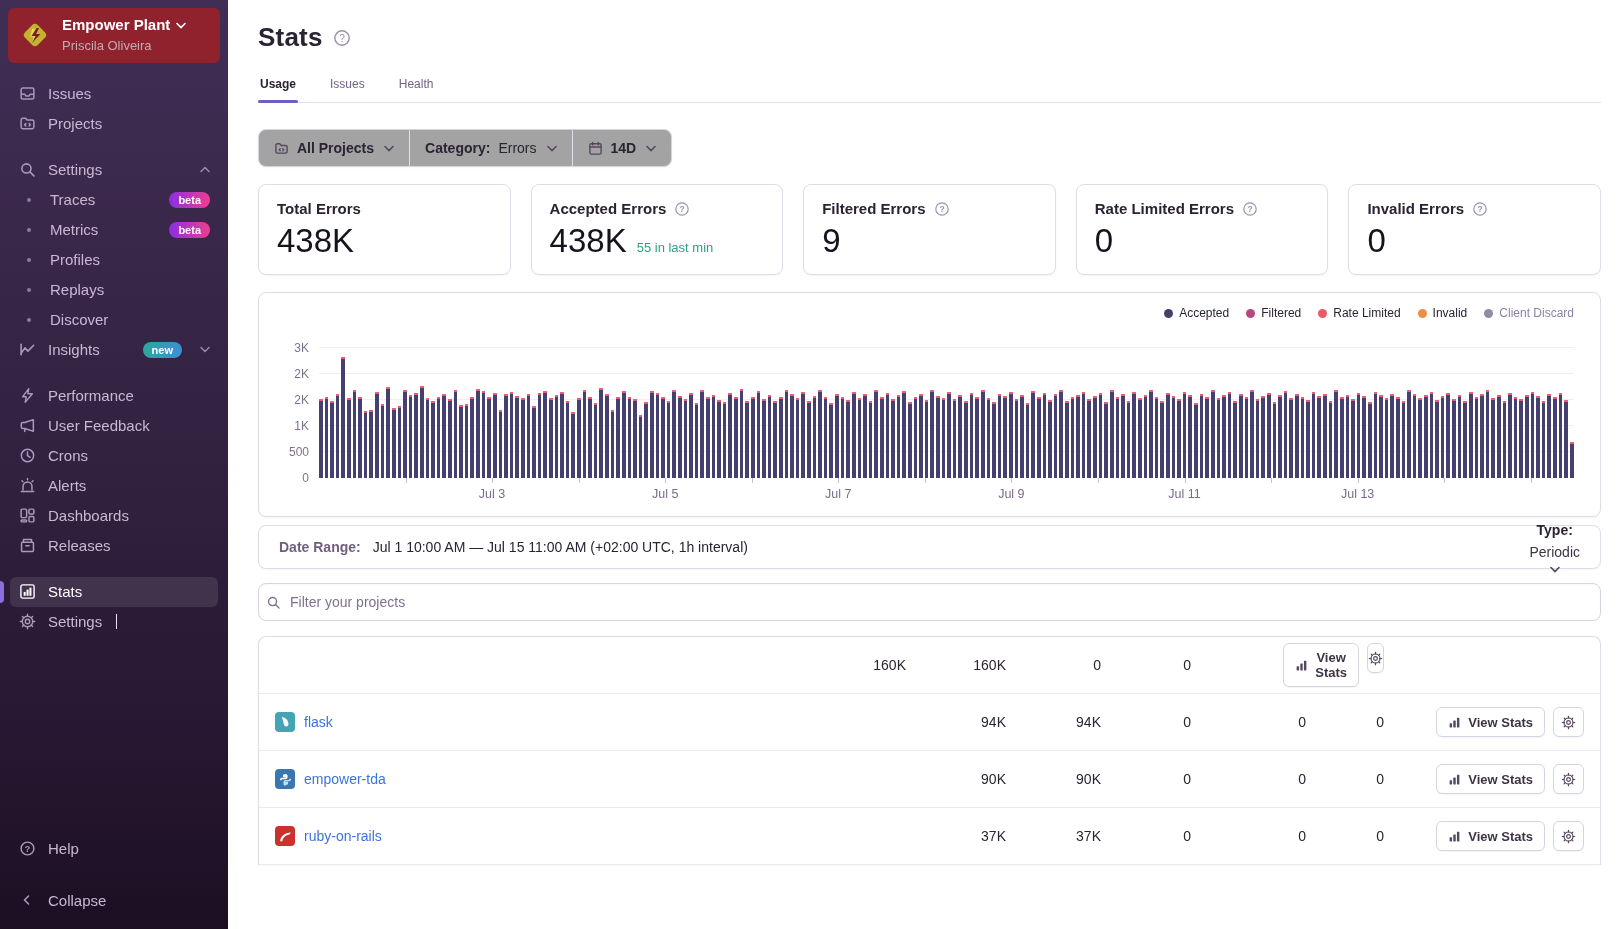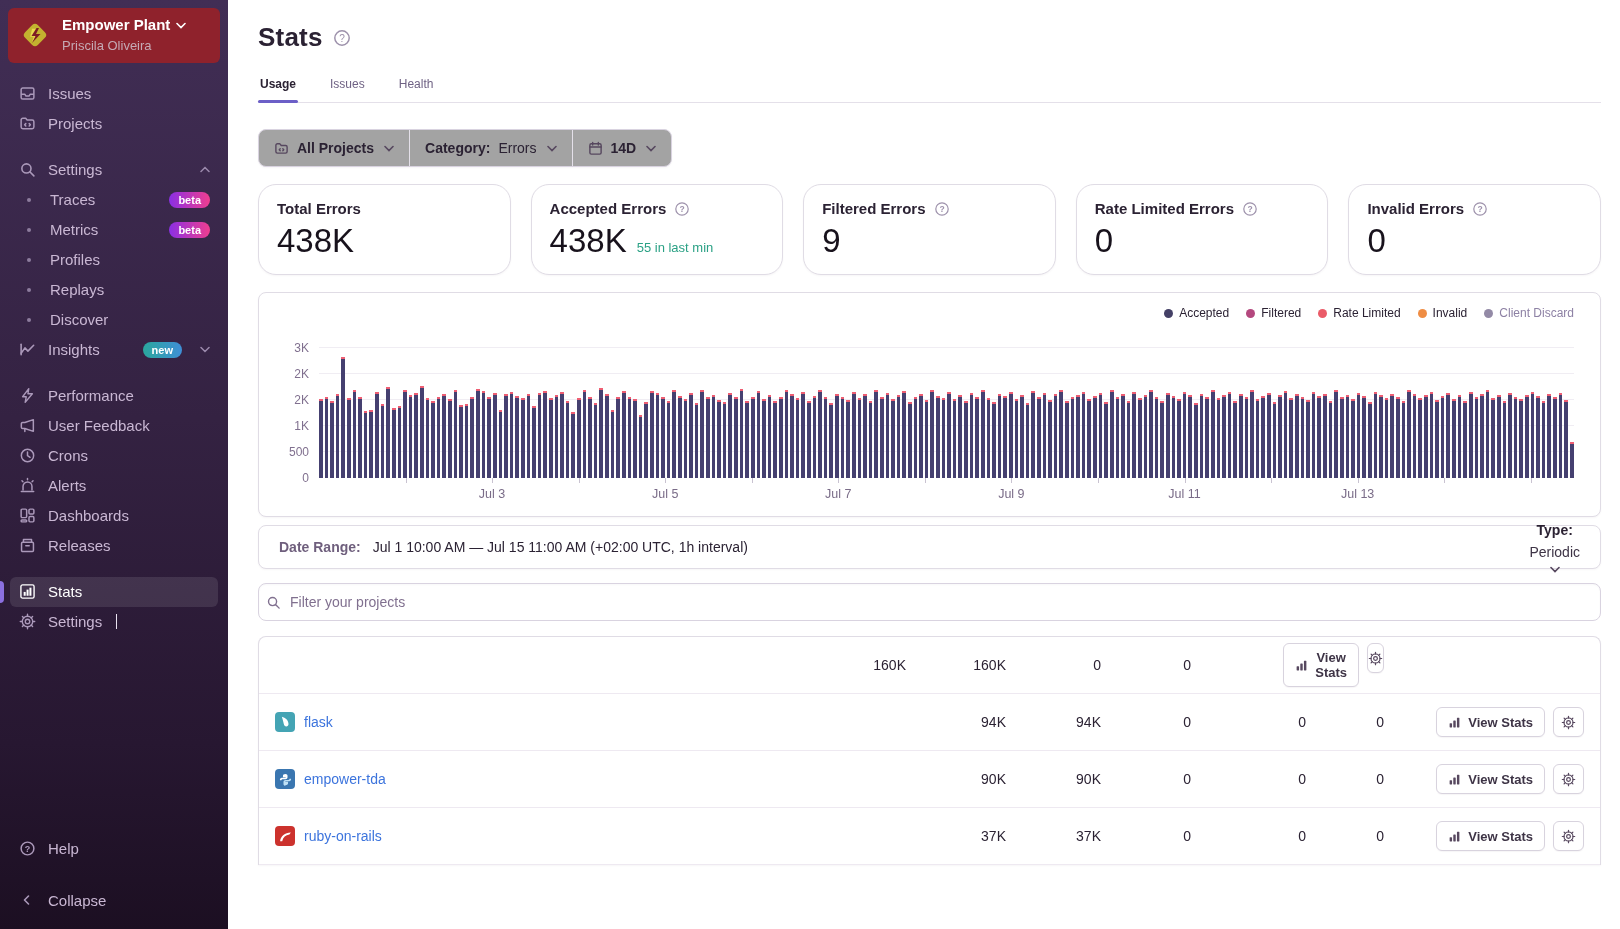--- a/index.html
+++ b/index.html
@@ -51,21 +51,21 @@
   .filter-bar { margin-top:26px; display:inline-flex; height:38px; border:1px solid #d9d3e0; border-radius:8px;
                 background:#a3a3a3; box-shadow:0 1px 2px rgba(43,34,51,0.04); align-items:stretch; }
   .filter-seg { display:flex; align-items:center; gap:8px; padding:0 15px; font-size:14px; cursor:pointer; }
   .filter-seg:not(:last-child){ border-right:1px solid #e4e0e9; }
   .filter-seg .seg-icon { color:#57485f; display:flex; }
   .filter-seg b { font-weight:bold; color:#2b2233; }
   .filter-seg .val { color:#2b2233; }
   .filter-seg .chev { color:#57485f; display:flex; margin-left:2px; }
 
   .cards { margin-top:17px; display:flex; gap:20px; }
-  .card { flex:1; background:#fff; border:1px solid #e0dce5; border-radius:18px; padding:15px 18px 14px;
+  .card { flex:1; background:#fff; border:1px solid #e0dce5; border-radius:8px; padding:15px 18px 14px;
           box-shadow:0 1px 2px rgba(43,34,51,0.04); }
   .card-label { font-size:15px; font-weight:bold; color:#2b2233; display:flex; align-items:center; gap:8px; }
   .card-value-row { margin-top:5px; display:flex; align-items:baseline; gap:10px; }
   .card-value { font-size:33px; color:#18121c; }
   .card-extra { font-size:13px; color:#2ba185; }
 
   
   .chart-panel { margin-top:17px; background:#fff; border:1px solid #e0dce5; border-radius:8px;
                  padding:13px 26px 38px 16px; box-shadow:0 1px 2px rgba(43,34,51,0.04); }
   .legend { display:flex; justify-content:flex-end; gap:17px; font-size:12px; color:#2b2233; }

